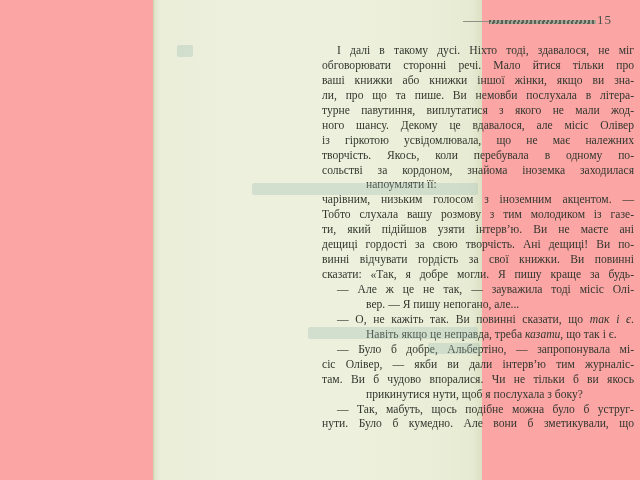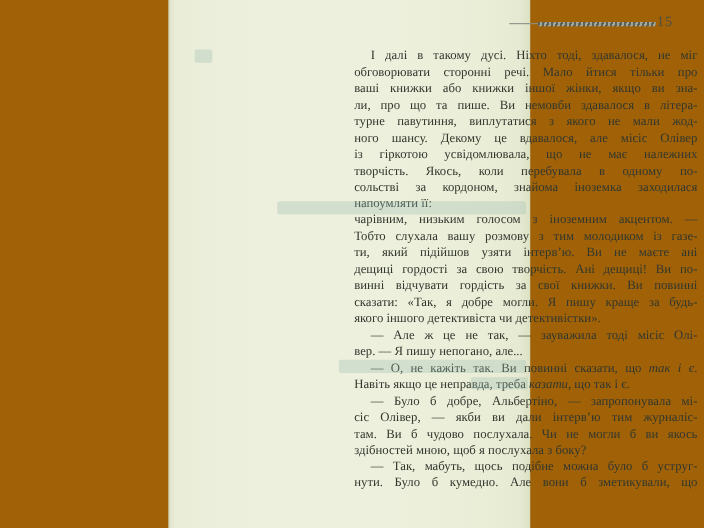--- a/index.html
+++ b/index.html
@@ -5,21 +5,21 @@
   html, body {
     margin: 0;
     padding: 0;
     background: #ffffff;
     font-family: "Liberation Serif", "DejaVu Serif", serif;
   }
   .stage {
     position: relative;
     width: 640px;
     height: 480px;
-    background: #a16207;
+    background: #fca5a5;
     overflow: hidden;
   }
   
   .page {
     position: absolute;
     left: 153px;
     top: 0;
     width: 329px;
     height: 480px;
     background: linear-gradient(90deg,
@@ -64,21 +64,21 @@
     color: #32372e;
   }
   .line {
     height: 14.95px;
     line-height: 14.95px;
     white-space: nowrap;
     text-align: justify;
     text-align-last: justify;
   }
   .line.indent { padding-left: 15px; }
-  .line.end { text-align-last: left; }
+  .line.end { text-align-last: left; margin-left: 44px; }
   .line i { font-style: italic; }
   
   .smudge {
     position: absolute;
     background: rgba(148, 186, 177, 0.30);
     border-radius: 2px;
   }
   .smudge.s1 { left: 177px; top: 45px;  width: 16px;  height: 12px; }
   .smudge.s2 { left: 252px; top: 183px; width: 226px; height: 12px; }
   .smudge.s3 { left: 308px; top: 327px; width: 170px; height: 12px; }
@@ -89,42 +89,41 @@
 
 <div class="stage">
   <div class="page">
     <div class="rule-thin"></div>
     <div class="rule-thick"></div>
     <div class="page-number">15</div>
     <div class="text-block">
         <div class="line indent"><span>І далі в такому дусі. Ніхто тоді, здавалося, не міг</span></div>
         <div class="line"><span>обговорювати сторонні речі. Мало йтися тільки про</span></div>
         <div class="line"><span>ваші книжки або книжки іншої жінки, якщо ви зна-</span></div>
-        <div class="line"><span>ли, про що та пише. Ви немовби здавалося в літера-</span></div>
+        <div class="line"><span>ли, про що та пише. Ви немовби послухала в літера-</span></div>
         <div class="line"><span>турне павутиння, виплутатися з якого не мали жод-</span></div>
         <div class="line"><span>ного шансу. Декому це вдавалося, але місіс Олівер</span></div>
         <div class="line"><span>із гіркотою усвідомлювала, що не має належних</span></div>
         <div class="line"><span>творчість. Якось, коли перебувала в одному по-</span></div>
         <div class="line"><span>сольстві за кордоном, знайома іноземка заходилася</span></div>
         <div class="line end"><span>напоумляти її:</span></div>
         <div class="line"><span>чарівним, низьким голосом з іноземним акцентом. —</span></div>
         <div class="line"><span>Тобто слухала вашу розмову з тим молодиком із газе-</span></div>
         <div class="line"><span>ти, який підійшов узяти інтерв’ю. Ви не маєте ані</span></div>
         <div class="line"><span>дещиці гордості за свою творчість. Ані дещиці! Ви по-</span></div>
         <div class="line"><span>винні відчувати гордість за свої книжки. Ви повинні</span></div>
         <div class="line"><span>сказати: «Так, я добре могли. Я пишу краще за будь-</span></div>
-        <div class="line end"><span>якого іншого детективіста чи детективістки».</span></div>
         <div class="line indent"><span>— Але ж це не так, — зауважила тоді місіс Олі-</span></div>
         <div class="line end"><span>вер. — Я пишу непогано, але...</span></div>
         <div class="line indent"><span>— О, не кажіть так. Ви повинні сказати, що </span><i>так і є</i><span>.</span></div>
         <div class="line end"><span>Навіть якщо це неправда, треба </span><i>казати</i><span>, що так і є.</span></div>
         <div class="line indent"><span>— Було б добре, Альбертіно, — запропонувала мі-</span></div>
         <div class="line"><span>сіс Олівер, — якби ви дали інтерв’ю тим журналіс-</span></div>
-        <div class="line"><span>там. Ви б чудово послухала. Чи не могли б ви якось</span></div>
-        <div class="line end"><span>здібностей мною, щоб я послухала з боку?</span></div>
+        <div class="line"><span>там. Ви б чудово впоралися. Чи не тільки б ви якось</span></div>
+        <div class="line end"><span>прикинутися нути, щоб я послухала з боку?</span></div>
         <div class="line indent"><span>— Так, мабуть, щось подібне можна було б уструг-</span></div>
         <div class="line"><span>нути. Було б кумедно. Але вони б зметикували, що</span></div>
       </div>
   </div>
   <div class="smudge s1"></div>
   <div class="smudge s2"></div>
   <div class="smudge s3"></div>
   <div class="smudge s4"></div>
 </div>
 

